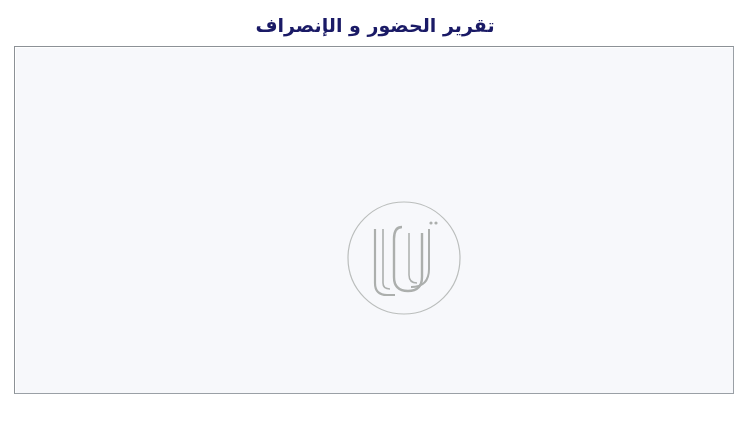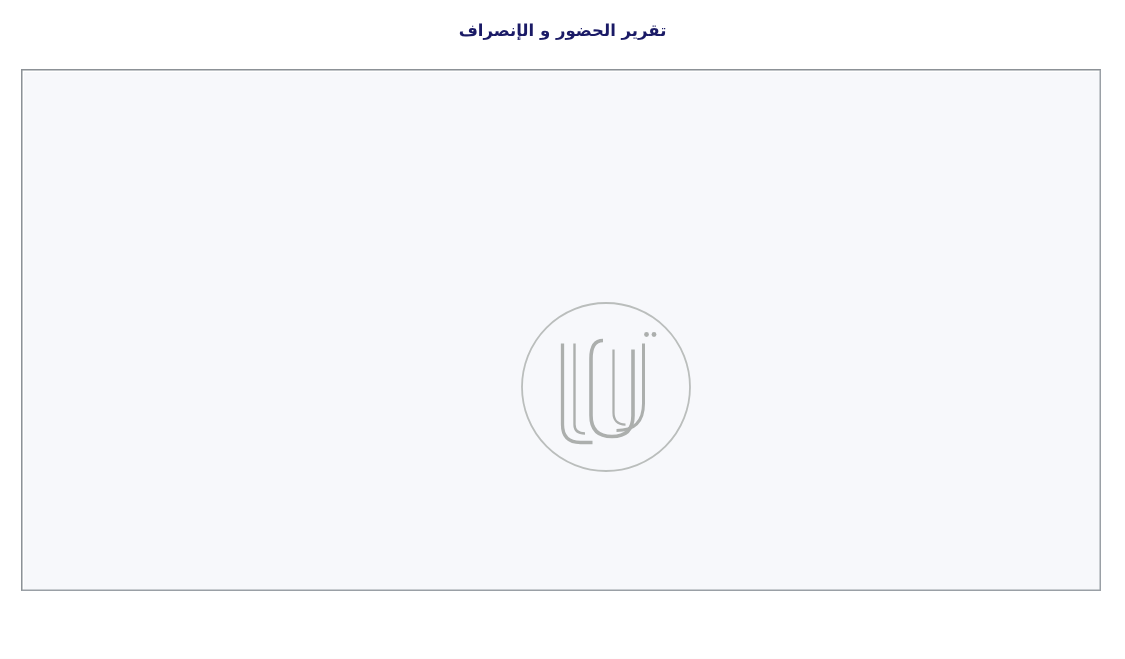--- a/index.html
+++ b/index.html
@@ -15,21 +15,21 @@
     font-family: "DejaVu Sans", "Liberation Sans", sans-serif;
     position: relative;
   }
 
   .page-title {
     position: absolute;
     top: 14px;
     left: 0;
     width: 750px;
     text-align: center;
-    font-size: 11px;
+    font-size: 19px;
     font-weight: bold;
     color: #1a1a66;
     letter-spacing: 0.2px;
     direction: rtl;
   }
 
   .panel {
     position: absolute;
     left: 14px;
     top: 46px;

